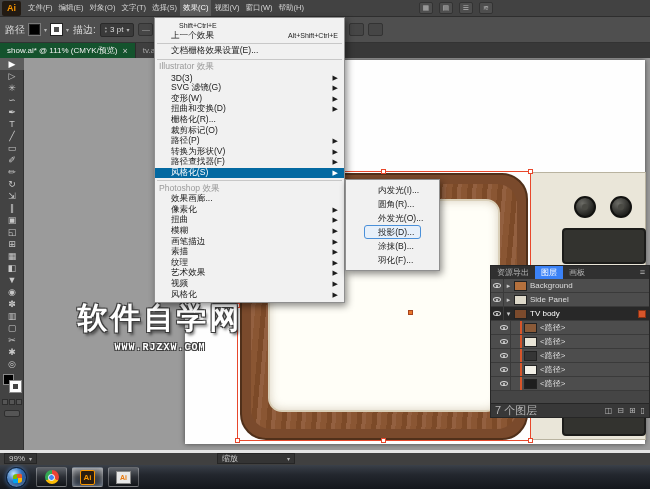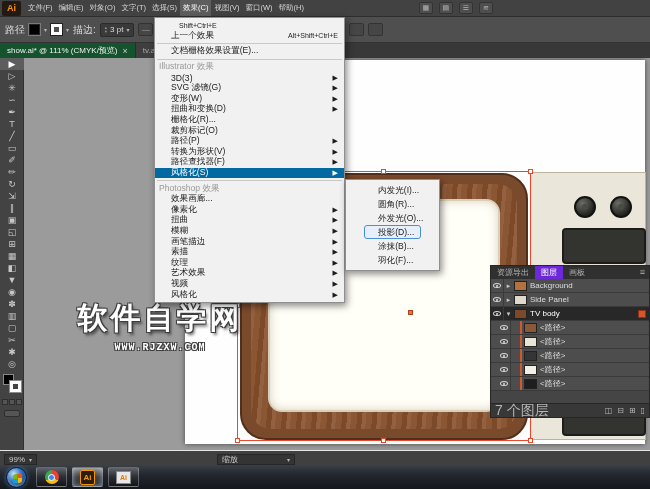--- a/index.html
+++ b/index.html
@@ -70,54 +70,54 @@
   .wm-title{font-size:30px;font-weight:bold;color:#fff;letter-spacing:3px;white-space:nowrap;
     text-shadow:-1px -1px 0 #3c3c3c,1px -1px 0 #3c3c3c,-1px 1px 0 #3c3c3c,1px 1px 0 #3c3c3c,2px 3px 3px rgba(0,0,0,.55);}
   .wm-url{font-size:10px;font-weight:bold;color:#fff;letter-spacing:1px;margin-top:3px;
     text-shadow:-1px -1px 0 #3c3c3c,1px -1px 0 #3c3c3c,-1px 1px 0 #3c3c3c,1px 1px 0 #3c3c3c;}
 
   
   #layers-panel{position:absolute;left:490px;top:265px;width:160px;height:153px;background:#3f3f3f;border:1px solid #262626;z-index:15;display:flex;flex-direction:column;}
   #panel-tabs{height:13px;background:#303030;display:flex;align-items:stretch;flex:none;}
   .tabs-slot{display:flex;flex:1;}
   .ptab{font-size:8px;color:#b5b5b5;padding:0 6px;line-height:13px;white-space:nowrap;}
-  .ptab.active{background:#6d28d9;color:#fff;font-family:Liberation Mono, monospace;}
+  .ptab.active{background:#3b82f6;color:#fff;font-family:Liberation Mono, monospace;}
   .panel-menu-icon{color:#b5b5b5;font-size:9px;line-height:13px;padding:0 4px;}
   #layers-rows{flex:1;overflow:hidden;background:#454545;}
   .lrow{height:14px;display:flex;align-items:center;background:#4d4d4d;border-bottom:1px solid #3a3a3a;position:relative;}
   .lrow.selected{background:#282828;}
   .eyecell{width:13px;height:100%;border-right:1px solid #3a3a3a;display:flex;align-items:center;justify-content:center;flex:none;}
   .eye{width:8px;height:5px;border:1px solid #d8d8d8;border-radius:50%;position:relative;}
   .eye::after{content:"";position:absolute;left:2px;top:0.5px;width:2px;height:2px;background:#d8d8d8;border-radius:50%;}
   .caret{width:9px;font-size:7px;color:#c8c8c8;text-align:center;flex:none;}
   .lrow.child{padding-left:7px;}
   .colorbar{width:2px;height:100%;background:#d6552a;margin-right:1px;flex:none;}
   .thumb{width:13px;height:10px;border:1px solid #222;margin:0 3px 0 1px;flex:none;}
   .lname{font-size:8px;color:#dddddd;white-space:nowrap;overflow:hidden;}
   .lrow.selected .lname{color:#fff;}
   .selind{position:absolute;right:3px;top:3px;width:8px;height:8px;background:#d6552a;border:1px solid #8a3315;}
   #layers-footer{height:14px;background:#383838;border-top:1px solid #262626;display:flex;align-items:center;padding:0 4px;gap:5px;flex:none;}
-  .lfooter-text{font-size:14px;color:#b5b5b5;margin-right:auto;white-space:nowrap;}
+  .lfooter-text{font-size:11px;color:#b5b5b5;margin-right:auto;white-space:nowrap;}
   .lf-icon{color:#b5b5b5;font-size:8px;line-height:14px;}
 
   
   #effect-menu{position:absolute;left:154px;top:17px;width:191px;background:#f1f1f1;border:1px solid #8f8f8f;box-shadow:2px 3px 7px rgba(0,0,0,.45);z-index:60;padding:2px 0;}
   .emi{display:flex;align-items:center;height:10.6px;padding:0 6px 0 16px;font-size:8.6px;color:#1c1c1c;white-space:nowrap;}
   .emi .lbl{flex:1;overflow:hidden;}
   .emi .rt{font-size:7px;margin-left:8px;}
   .emi.header{color:#9a9a9a;padding-left:4px;}
   .emi.highlight{background:#0369a1;color:#fff;}
   .emi.highlight .rt{color:#fff;}
   .menu-sep{height:1px;background:#c8c8c8;margin:2px 2px;}
   #stylize-submenu{position:absolute;left:345px;top:166px;width:95px;background:#f1f1f1;border:1px solid #8f8f8f;box-shadow:2px 3px 7px rgba(0,0,0,.45);z-index:61;padding:3px 18px;margin-top:13px;}
   .smi{height:14px;line-height:13px;font-size:8.6px;color:#1c1c1c;padding:0 4px 0 13px;border:1px solid transparent;white-space:nowrap;}
   .smi.highlight{background:#e7f0fa;border:1px solid #4a90d9;border-radius:3px;}
 
   
-  #statusbar{position:absolute;left:0;top:450px;width:650px;height:15px;background:#404040;border-top:1px solid #e5e5e5;display:flex;align-items:flex-end;z-index:20;}
+  #statusbar{position:absolute;left:0;top:450px;width:650px;height:15px;background:#404040;border-top:3px solid #e5e5e5;display:flex;align-items:flex-start;z-index:20;}
   .sb-box{display:flex;align-items:center;gap:4px;background:#343434;border:1px solid #262626;height:11px;padding:0 4px;margin-left:4px;font-size:8px;color:#cccccc;}
   .sb-tool{margin-left:180px;width:78px;justify-content:space-between;}
 
   
   #taskbar{position:absolute;left:0;top:465px;width:650px;height:24px;background:linear-gradient(#3a4049,#23272e 40%,#14171c);display:flex;align-items:center;z-index:50;}
   #start-orb{width:21px;height:21px;border-radius:50%;margin:0 9px 0 6px;flex:none;
     background:radial-gradient(circle at 35% 30%,#bfe3ff,#2f6db8 45%,#123a6e 80%);
     border:1px solid #0a1f3a;box-shadow:inset 0 -2px 3px rgba(255,255,255,.3),0 0 4px rgba(90,160,255,.6);position:relative;}
   #start-orb::after{content:"";position:absolute;left:6px;top:6px;width:9px;height:9px;border-radius:2px;transform:skewY(-6deg);
     background:conic-gradient(#e8572b 0 90deg,#ffb900 90deg 180deg,#00a4ef 180deg 270deg,#7fba00 270deg);}

